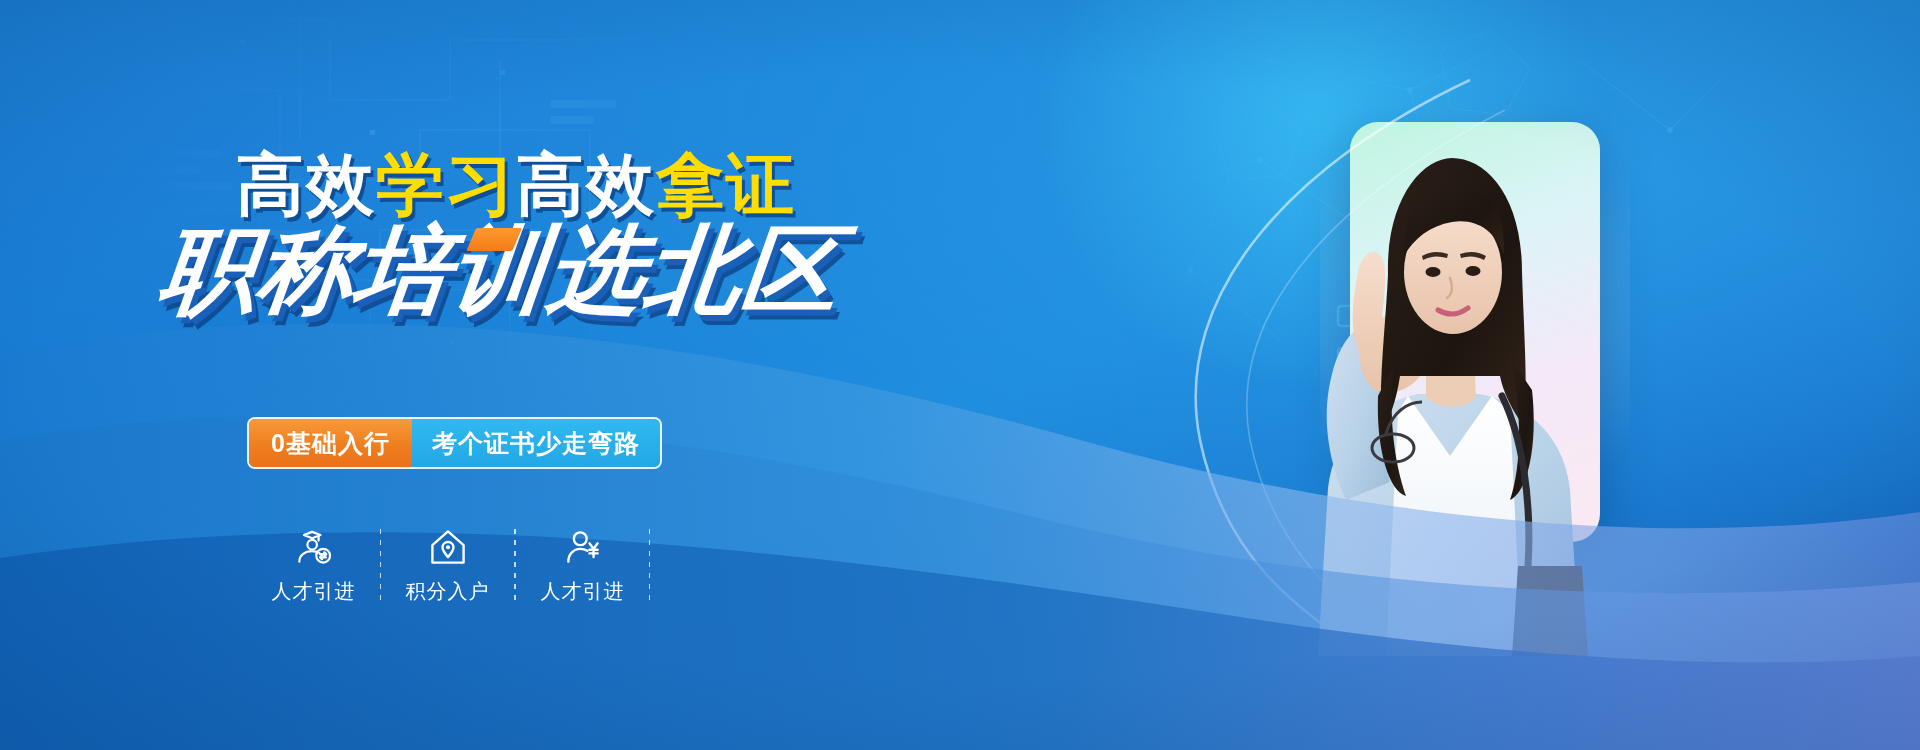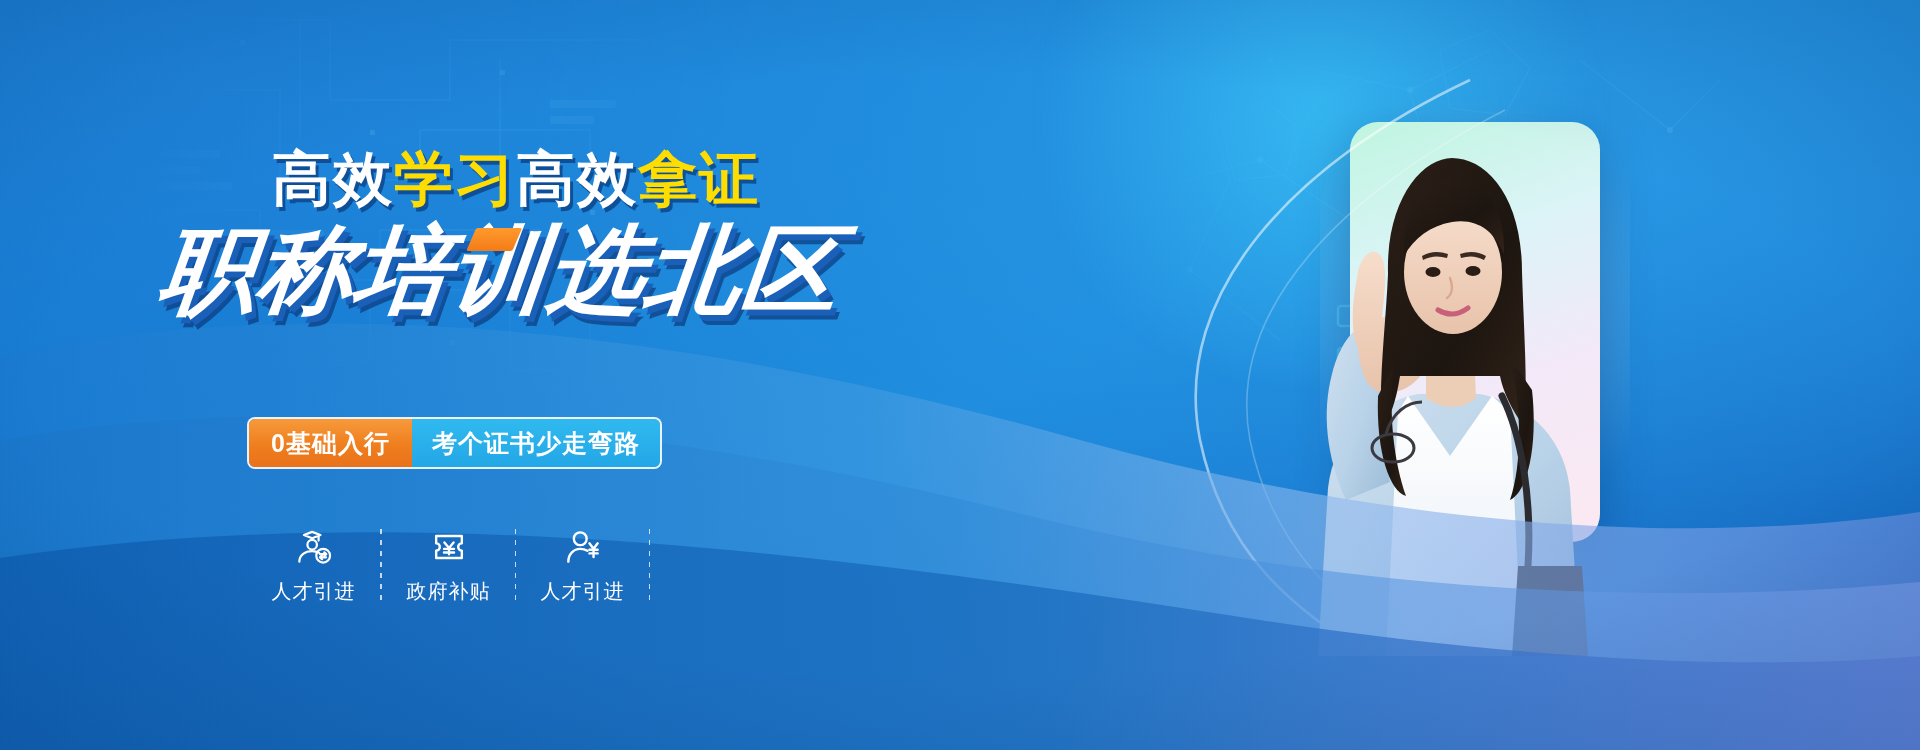--- a/index.html
+++ b/index.html
@@ -39,21 +39,21 @@
   }
 
   
   .waves{position:absolute;left:0;bottom:0;width:100%;height:460px;pointer-events:none;}
 
   
   .copy{position:absolute;left:0;top:0;width:1000px;height:750px;}
 
   .line1{
     position:absolute;left:0;right:0;top:150px;text-align:center;
-    font-size:59px;font-weight:bold;letter-spacing:2px;line-height:1;
+    font-size:68px;font-weight:bold;letter-spacing:2px;line-height:1;
     white-space:nowrap;
     padding-left:32px;
   }
   .line1 .w{color:#ffffff;text-shadow:3px 4px 0 rgba(10,62,130,.75);}
   .line1 .y{color:#ffdd00;text-shadow:3px 4px 0 rgba(10,62,130,.75);}
 
   .line2{
     position:absolute;left:0;right:0;top:222px;text-align:center;
     font-size:96px;font-weight:bold;line-height:1;letter-spacing:1px;
     color:#ffffff;white-space:nowrap;
@@ -319,32 +319,33 @@
             <path d="M30.5 31.8 H37 M30.8 35.3 H37.2"></path>
             <path d="M35.2 29.8 L37.4 31.8 L35.2 33.8"></path>
             <path d="M32.6 33.3 L30.6 35.3 L32.8 37.3"></path>
           </g>
         </svg>
         <div class="lbl">人才引进</div>
       </div>
 
       <div class="divider"></div>
 
-
-      <div class="divider"></div>
-
       <div class="feat">
         <svg class="ico" viewBox="0 0 48 48">
           <g fill="none" stroke="#ffffff" stroke-width="2.6" stroke-linecap="round" stroke-linejoin="round">
-            <path d="M10 12 H38 V20 A4 4 0 0 0 38 28 V36 H10 V28 A4 4 0 0 0 10 20 Z"></path>
-            <path d="M19 19 L24 25 L29 19 M18.5 26 H29.5 M18.5 30 H29.5 M24 25 V32"></path>
+            <path d="M24 7 L41 22 V41 H7 V22 Z"></path>
+            <path d="M24 18.5 C27.4 18.5 30 21.1 30 24.4 C30 28.4 24 35 24 35 C24 35 18 28.4 18 24.4 C18 21.1 20.6 18.5 24 18.5 Z"></path>
+            <circle cx="24" cy="24.2" r="2.2" fill="#ffffff" stroke="none"></circle>
           </g>
         </svg>
-        <div class="lbl">政府补贴</div>
+        <div class="lbl">积分入户</div>
       </div>
+
+      <div class="divider"></div>
+
 
       <div class="divider"></div>
 
       <div class="feat">
         <svg class="ico" viewBox="0 0 48 48">
           <g fill="none" stroke="#ffffff" stroke-width="2.6" stroke-linecap="round" stroke-linejoin="round">
             <circle cx="21" cy="15" r="7"></circle>
             <path d="M8 40 C8 31.5 14 26 21 26 C24 26 26.6 26.8 28.8 28.2"></path>
             <path d="M31 20 L35.5 26 L40 20 M31 27 H40 M31 31 H40 M35.5 26 V35"></path>
           </g>

